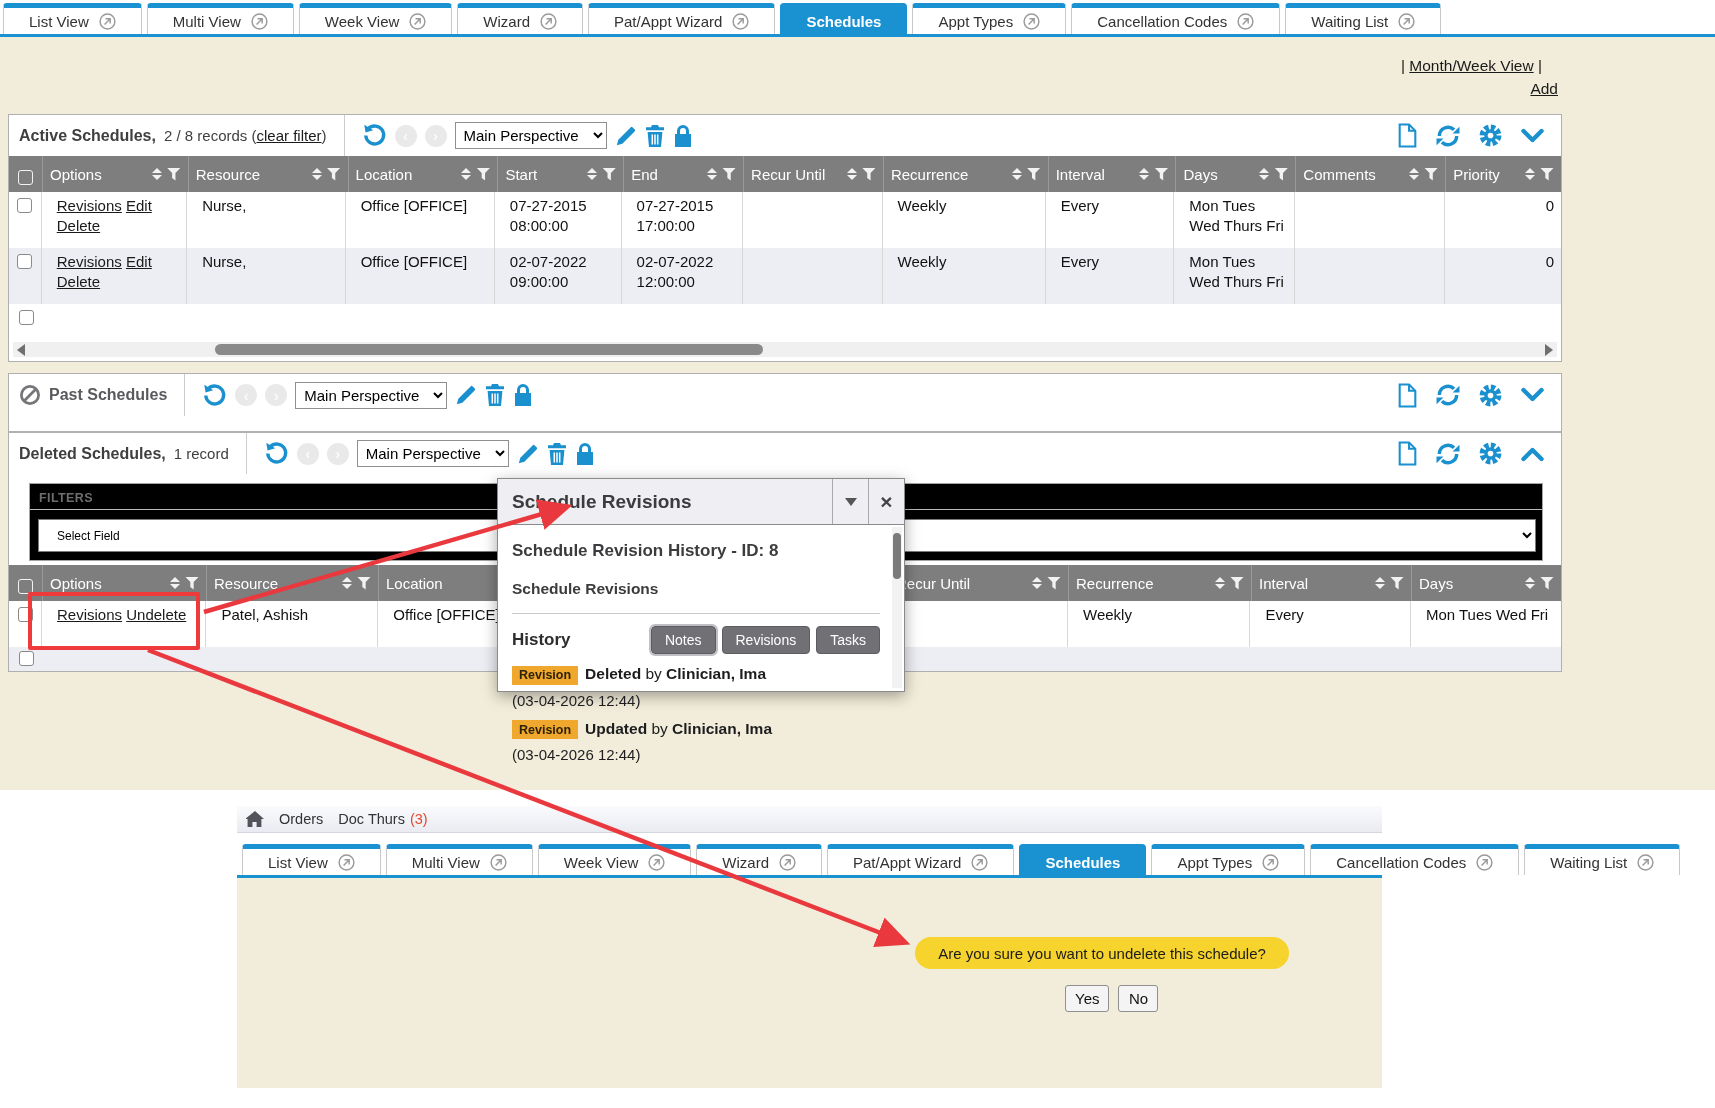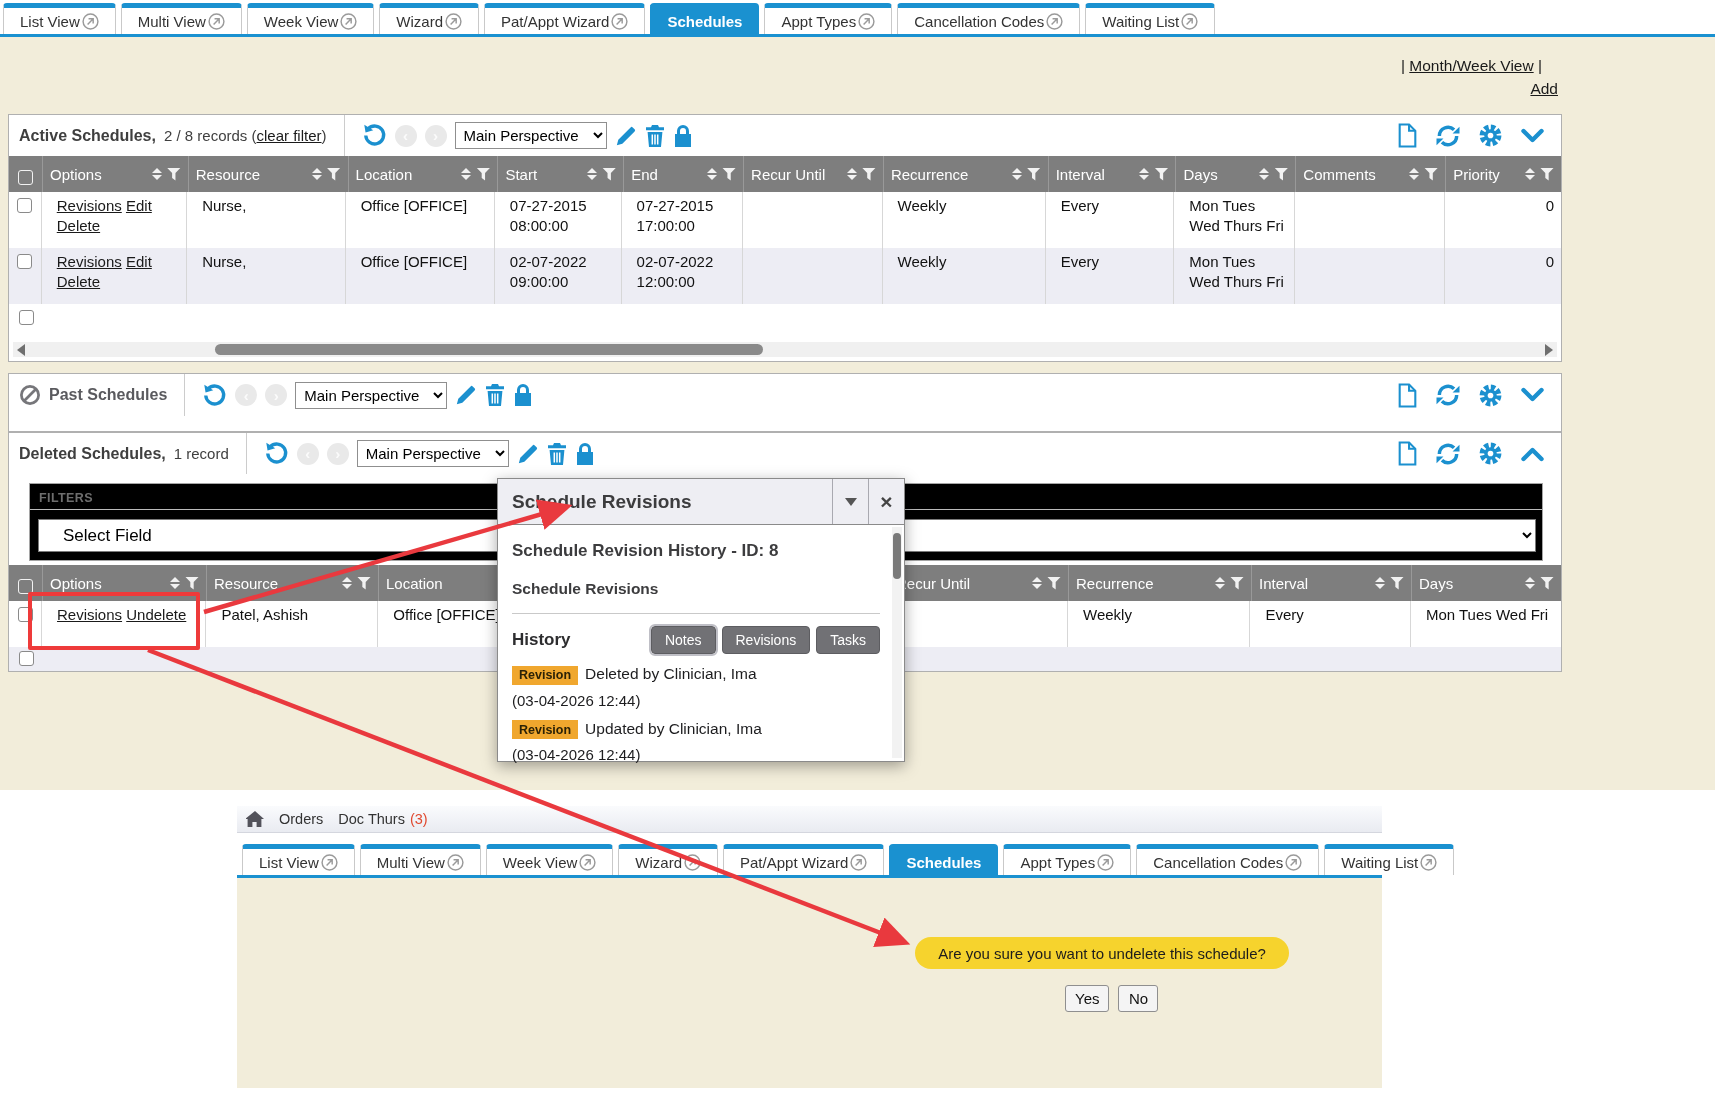--- a/index.html
+++ b/index.html
@@ -2,21 +2,21 @@
 <html><head>
 <meta charset="utf-8">
 <style>
   * { box-sizing: border-box; margin: 0; padding: 0; }
   body { font-family: "Liberation Sans", sans-serif; background: #fff; width: 1715px; height: 1108px; overflow: hidden; }
   .page { position: relative; width: 1715px; height: 1108px; background: #fff; }
 
   
   .tabbar { position: absolute; left: 0; top: 0; width: 1715px; height: 37px; background: #fff;
             border-bottom: 3px solid #1a91d0; display: flex; align-items: flex-end; gap: 5px; padding-left: 3px; }
-  .tab { display: inline-flex; align-items: center; gap: 2px; padding: 0 16px; height: 31px;
+  .tab { display: inline-flex; align-items: center; gap: 10px; padding: 0 25px; height: 31px;
          background: #fff; border: 1px solid #c9c9c9; border-bottom: none; border-top: 5px solid #1a91d0;
          border-radius: 4px 4px 0 0; font-size: 15px; color: #333; white-space: nowrap; cursor: pointer; }
   .tab.active { background: #1a91d0; border-color: #1a91d0; color: #fff; font-weight: bold; }
   .tcirc { display: inline-flex; width: 17px; height: 17px; }
 
   
   .beige { position: absolute; left: 0; top: 37px; width: 1715px; height: 753px; background: #f2edda; }
   .toplink1 { position: absolute; top: 57px; right: 173px; font-size: 15.5px; color: #1a1a1a; }
   .toplink2 { position: absolute; top: 80px; right: 157px; font-size: 15.5px; color: #1a1a1a; }
   .lnk { text-decoration: underline; color: #1a1a1a; cursor: pointer; }
@@ -60,44 +60,44 @@
   .harr i { width: 0; height: 0; border-top: 6px solid transparent; border-bottom: 6px solid transparent; display: block; }
   .harr.l i { border-right: 8px solid #6f6f6f; }
   .harr.r i { border-left: 8px solid #6f6f6f; }
   .htrack { position: relative; flex: 1; height: 11px; }
   .hthumb { position: absolute; left: 186px; width: 548px; top: 0; height: 11px; background: #8a8a8a; border-radius: 6px; cursor: pointer; }
 
   
   .filtbox { position: absolute; left: 20px; top: 50px; width: 1514px; height: 78px; border: 1px solid #a5a5a5; background: #000000; }
   .filtlab { font-size: 12.5px; font-weight: bold; color: #6e6e6e; letter-spacing: .4px; padding: 7px 0 4px 9px;
              border-bottom: 1px solid #bbb; }
-  select.bigsel { margin: 9px 8px 0 8px; width: 1498px; height: 33px; font-size: 17px; font-family: "Liberation Sans", sans-serif;
-                  border: 1px solid #7a7a7a; background: #fff; padding: 0 20px; }
-
-  
-  .popup { position: absolute; left: 497px; top: 478px; width: 408px; height: 284px; background: #fff;
+  select.bigsel { margin: 9px 8px 0 8px; width: 1498px; height: 33px; font-size: 12px; font-family: "Liberation Sans", sans-serif;
+                  border: 1px solid #7a7a7a; background: #fff; padding: 0 14px; }
+
+  
+  .popup { position: absolute; left: 497px; top: 478px; width: 408px; height: 214px; background: #fff;
            border: 1px solid #8a8a8a; box-shadow: 0 4px 14px rgba(0,0,0,.35); z-index: 30; }
   .ptbar { display: flex; align-items: stretch; height: 46px; background: #eeeef3; border-bottom: 1px solid #8a8a8a; }
   .ptbar .t { flex: 1; display: flex; align-items: center; padding-left: 14px; font-size: 19px; font-weight: bold; color: #3c3c3e; }
   .ptbtn { width: 36px; display: flex; align-items: center; justify-content: center; border-left: 1px solid #a9a9b0; cursor: pointer; }
   .ptbtn .tri { width: 0; height: 0; border-left: 6px solid transparent; border-right: 6px solid transparent; border-top: 8px solid #555; }
   .ptbtn.x { font-size: 21px; color: #444; font-weight: bold; }
   .pbody { position: relative; padding: 16px 24px 0 14px; height: 253px; overflow: hidden; }
   .ph1 { font-size: 17px; font-weight: bold; color: #3c3c3e; }
   .ph2 { font-size: 15.5px; font-weight: bold; color: #3c3c3e; margin-top: 19px; }
   .phr { border: none; border-top: 1px solid #c9c9c9; margin: 15px 0 12px 0; }
   .hisrow { display: flex; align-items: center; }
   .hisrow .h { font-size: 17px; font-weight: bold; color: #2d2d2f; flex: 1; }
   .gbtn { background: #717175; color: #fff; font-size: 14px; font-family: "Liberation Sans", sans-serif;
           border: 1px solid #5d5d61; border-radius: 4px; padding: 5px 13px; margin-left: 6px; cursor: pointer; }
   .gbtn.sel { outline: 2px solid #bfbfc6; }
   .entry { margin-top: 11px; font-size: 15.5px; color: #1d1d1f; }
   .badge { display: inline-block; background: #f0a72e; color: #2c2206; font-size: 12.5px; font-weight: bold;
            padding: 2.5px 7px; margin-right: 7px; }
-  .entry b { font-weight: normal; }
+  .entry b { font-weight: bold; }
   .ets { margin-top: 7px; font-size: 15px; color: #1d1d1f; }
   .vscroll { position: absolute; right: 2px; top: 48px; bottom: 3px; width: 10px; background: #f2f2f2; }
   .vthumb { position: absolute; top: 6px; left: 1px; width: 8px; height: 46px; background: #7a7a7a; border-radius: 4px; cursor: pointer; }
 
   
   .redbox { position: absolute; left: 28px; top: 592px; width: 172px; height: 58px; border: 4px solid #ee3a3a;
             border-radius: 2px; z-index: 40; pointer-events: none; }
   .arrows { position: absolute; left: 0; top: 0; z-index: 50; pointer-events: none; }
 
   

